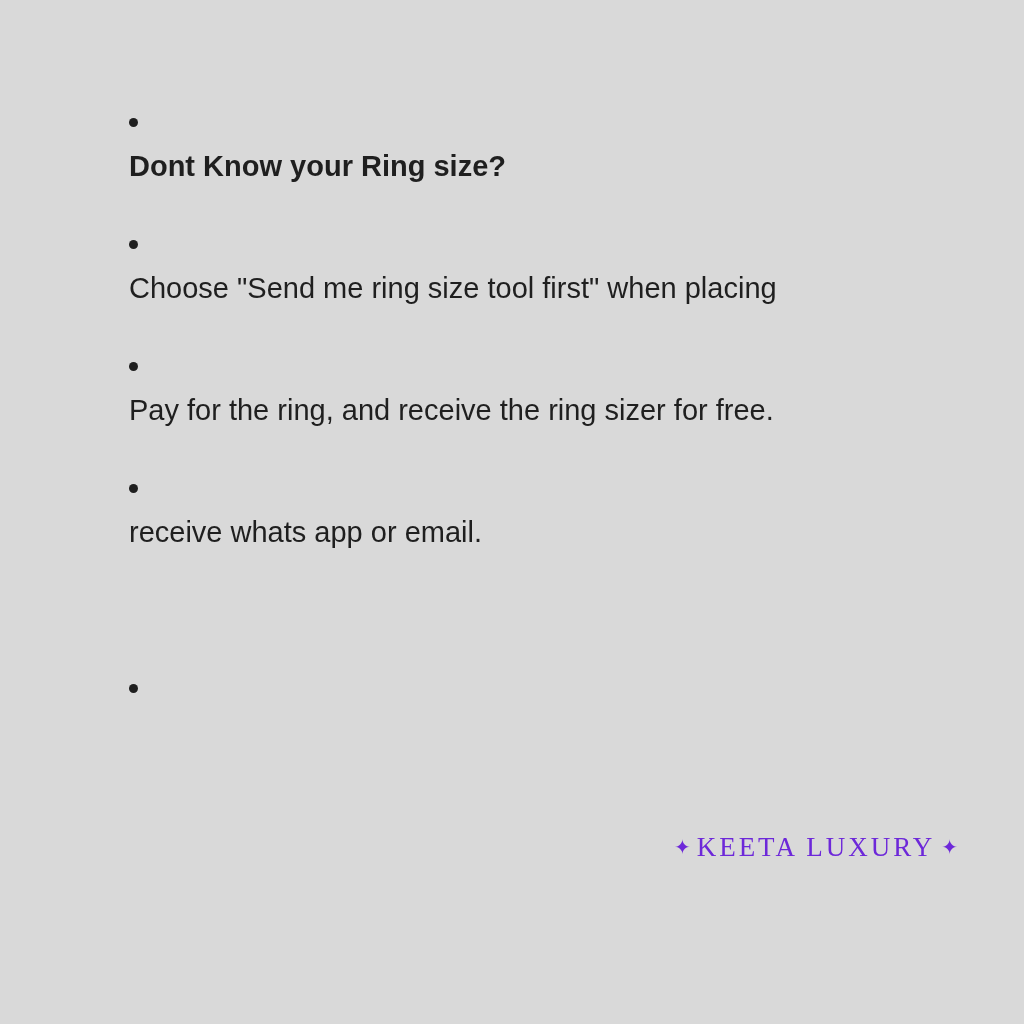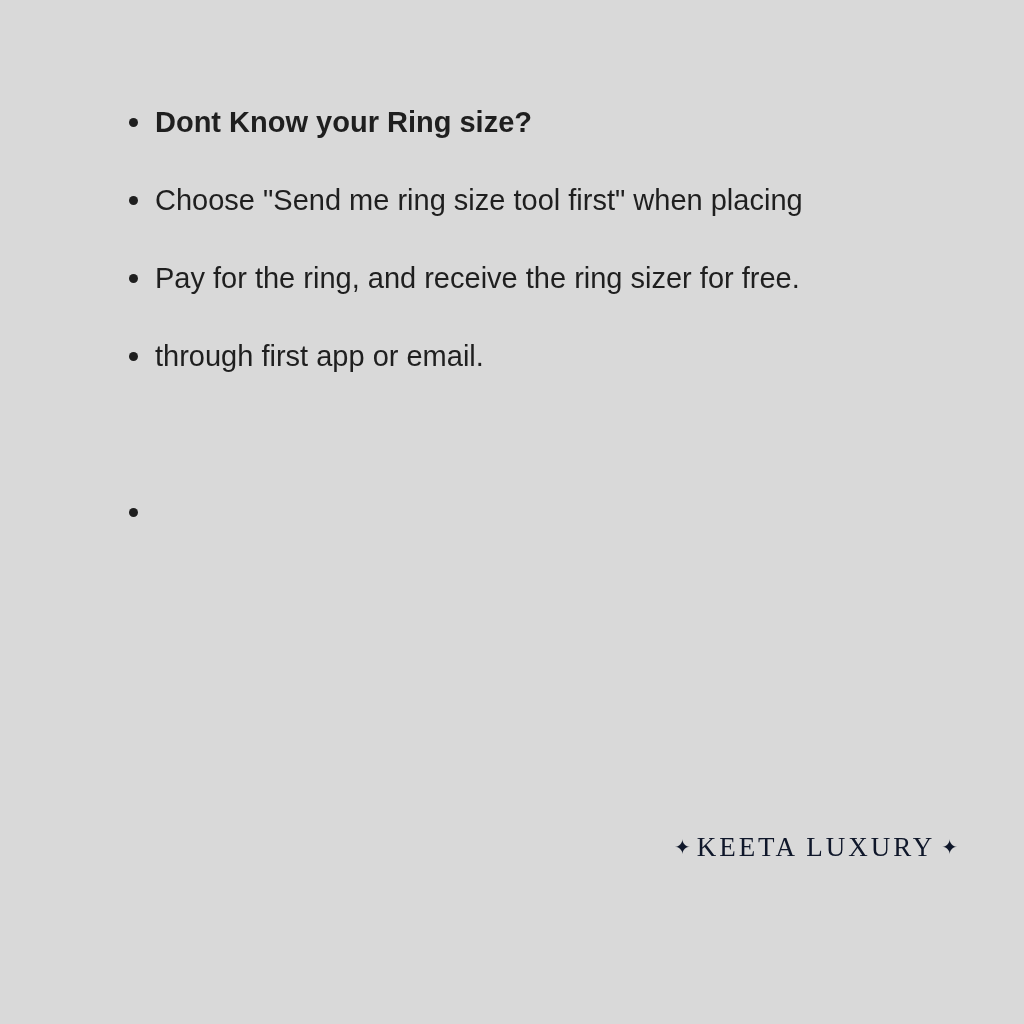--- a/index.html
+++ b/index.html
@@ -17,20 +17,21 @@
   }
   .text-block {
     position: absolute;
     left: 129px;
     top: 83px;
     width: 840px;
   }
   .item {
     display: flex;
     align-items: flex-start;
+    flex-direction: column;
   }
   .dot-col {
     width: 26px;
     flex: 0 0 26px;
   }
   .dot {
     width: 9px;
     height: 9px;
     border-radius: 50%;
     background: #1f1f1f;
@@ -50,21 +51,21 @@
   .spacer {
     height: 78px;
   }
   .watermark {
     position: absolute;
     top: 832px;
     right: 60px;
     font-family: "Liberation Serif", serif;
     font-size: 27px;
     letter-spacing: 3px;
-    color: #0f172a;
+    color: #6d28d9;
     white-space: nowrap;
   }
   .watermark .diamond {
     font-size: 20px;
     letter-spacing: 0;
     position: relative;
     top: -2px;
     padding: 0 6px;
   }
 </style>
@@ -98,21 +99,21 @@
     <div class="content">
       <div class="line">Pay for the ring, and receive the ring sizer for free.</div>
     </div>
   </div>
 
   <div class="item">
     <div class="dot-col">
         <div class="dot"></div>
       </div>
     <div class="content">
-      <div class="line">through first app or email.</div>
+      <div class="line">receive whats app or email.</div>
     </div>
   </div>
 
 
   <div class="spacer"></div>
 
   <div class="item">
     <div class="dot-col">
         <div class="dot"></div>
       </div>

